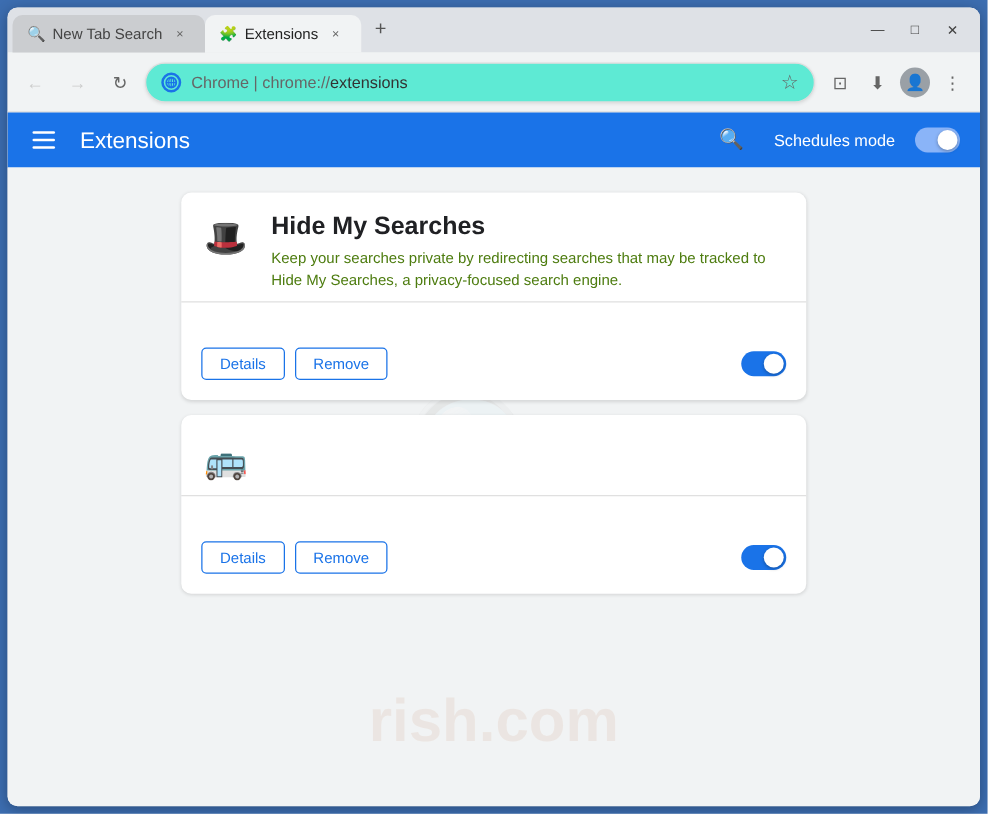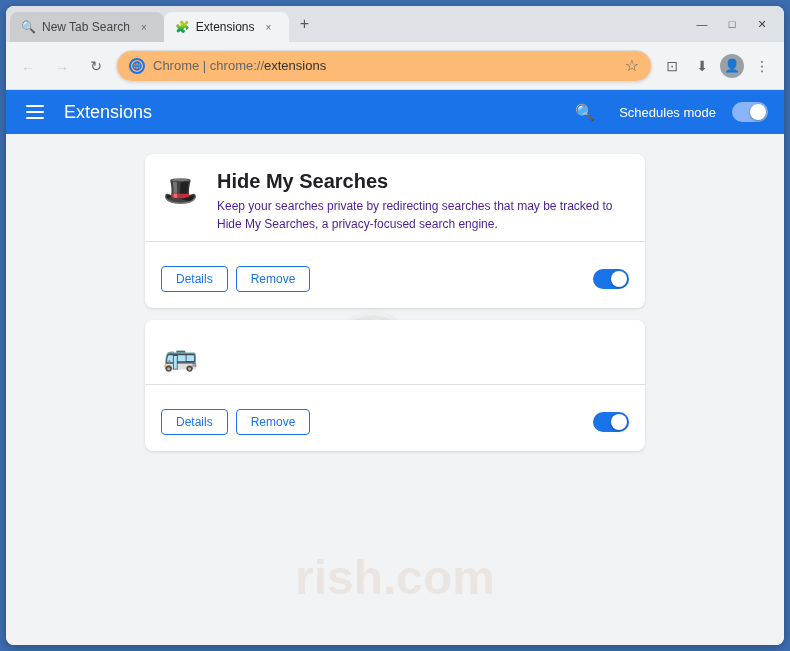--- a/index.html
+++ b/index.html
@@ -129,21 +129,21 @@
       justify-content: center;
       border-radius: 50%;
       cursor: pointer;
       color: #666;
       font-size: 14px;
     }
     .nav-btn.disabled { color: #ccc; cursor: default; }
     .omnibox {
       flex: 1;
       height: 32px;
-      background: #fdba74;
+      background: #5eead4;
       border-radius: 16px;
       display: flex;
       align-items: center;
       padding: 0 12px;
       gap: 8px;
       border: 1px solid #ddd;
       box-shadow: 0 1px 3px rgba(0,0,0,0.1);
     }
     .omnibox-globe {
       width: 16px;
@@ -323,28 +323,28 @@
       flex: 1;
     }
     .ext-name {
       font-size: 20px;
       font-weight: 600;
       color: #202124;
       margin-bottom: 4px;
     }
     .ext-desc {
       font-size: 12px;
-      color: #4c1d95;
+      color: #4d7c0f;
       line-height: 1.5;
     }
     .ext-footer {
       display: flex;
       align-items: center;
       gap: 8px;
-      margin-top: 12px;
+      margin-top: 24px;
     }
     .ext-btn {
       padding: 5px 14px;
       border: 1px solid #1a73e8;
       border-radius: 4px;
       background: white;
       color: #1a73e8;
       font-size: 12px;
       cursor: pointer;
       font-weight: 500;

